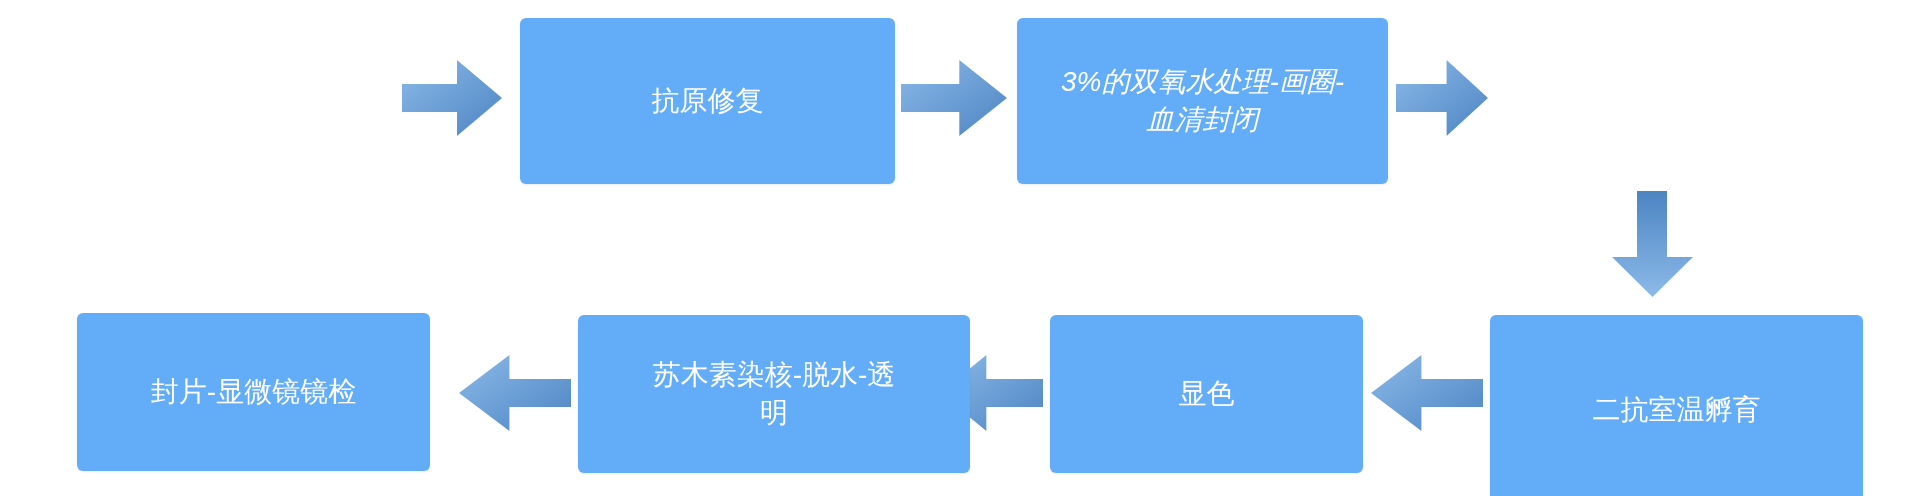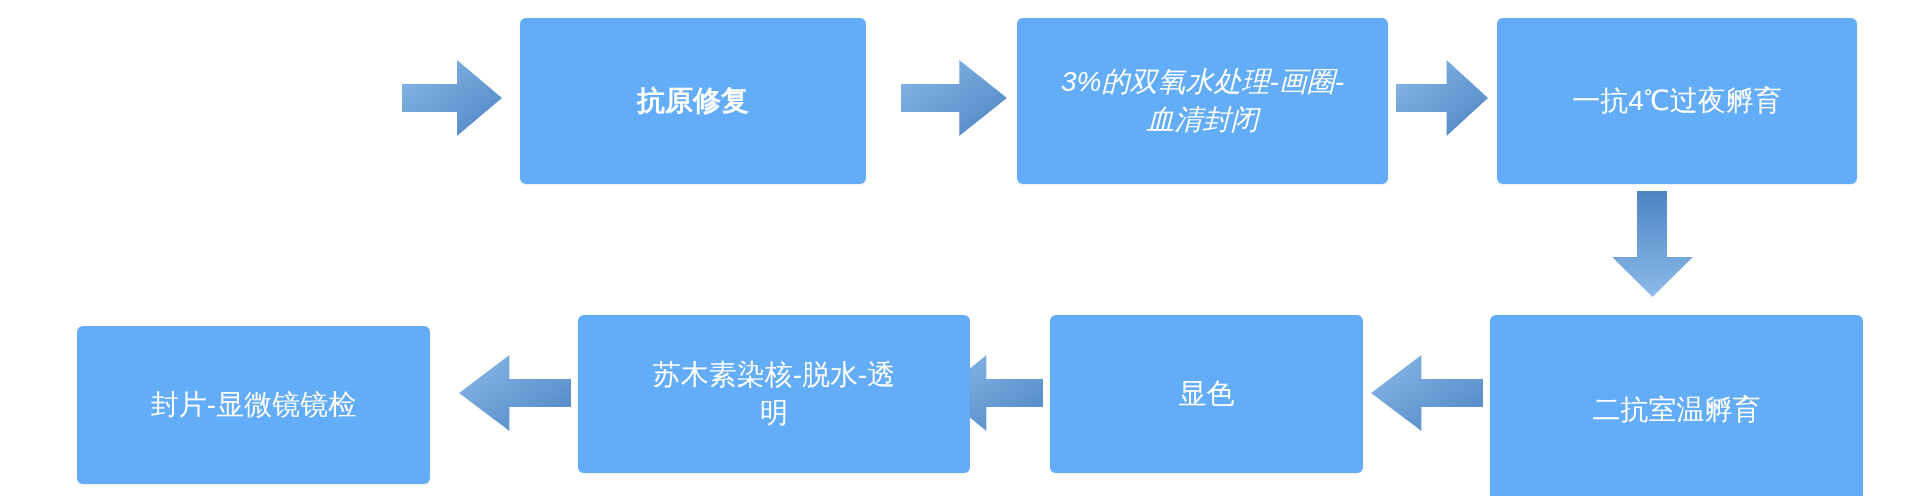--- a/index.html
+++ b/index.html
@@ -61,38 +61,37 @@
     </defs>
   </svg>
 
 
   <div class="flow-arrow" style="left:402px; top:60px; width:100px; height:76px;">
     <svg viewBox="0 0 100 76" preserveAspectRatio="none">
       <polygon points="0,24 55,24 55,0 100,38 55,76 55,52 0,52" fill="url(#gradH)"></polygon>
     </svg>
   </div>
 
-  <div class="flow-box" style="left:520px; top:18px; width:346px; height:166px;font-weight:bold;">抗原修复</div>
+  <div class="flow-box" style="left:520px; top:18px; width:375px; height:166px;">抗原修复</div>
 
   <div class="flow-arrow" style="left:901px; top:60px; width:106px; height:76px;">
     <svg viewBox="0 0 100 76" preserveAspectRatio="none">
       <polygon points="0,24 55,24 55,0 100,38 55,76 55,52 0,52" fill="url(#gradH)"></polygon>
     </svg>
   </div>
 
   <div class="flow-box" style="left:1017px; top:18px; width:371px; height:166px;font-style:italic;">3%的双氧水处理-画圈-
 血清封闭</div>
 
   <div class="flow-arrow" style="left:1396px; top:60px; width:92px; height:76px;">
     <svg viewBox="0 0 100 76" preserveAspectRatio="none">
       <polygon points="0,24 55,24 55,0 100,38 55,76 55,52 0,52" fill="url(#gradH)"></polygon>
     </svg>
   </div>
 
-  <div class="flow-box" style="left:1497px; top:18px; width:360px; height:166px;">一抗4℃过夜孵育</div>
 
   <div class="flow-arrow" style="left:1612px; top:191px; width:81px; height:106px;">
     <svg viewBox="0 0 81 106" preserveAspectRatio="none">
       <polygon points="25,0 55,0 55,66 81,66 40.5,106 0,66 25,66" fill="url(#gradV)"></polygon>
     </svg>
   </div>
 
   <div class="flow-box" style="left:1490px; top:315px; width:373px; height:190px;">二抗室温孵育</div>
 
   <div class="flow-arrow" style="left:1371px; top:355px; width:112px; height:76px;">
@@ -111,15 +110,15 @@
 
   <div class="flow-box" style="left:578px; top:315px; width:392px; height:158px;">苏木素染核-脱水-透
 明</div>
 
   <div class="flow-arrow" style="left:459px; top:355px; width:112px; height:76px;">
     <svg viewBox="0 0 100 76" preserveAspectRatio="none">
       <polygon points="100,24 45,24 45,0 0,38 45,76 45,52 100,52" fill="url(#gradH)"></polygon>
     </svg>
   </div>
 
-  <div class="flow-box" style="left:77px; top:326px; width:353px; height:158px;">封片-显微镜镜检</div>
+  <div class="flow-box" style="left:77px; top:313px; width:353px; height:158px;">封片-显微镜镜检</div>
 
 </div>
 
 </body></html>

